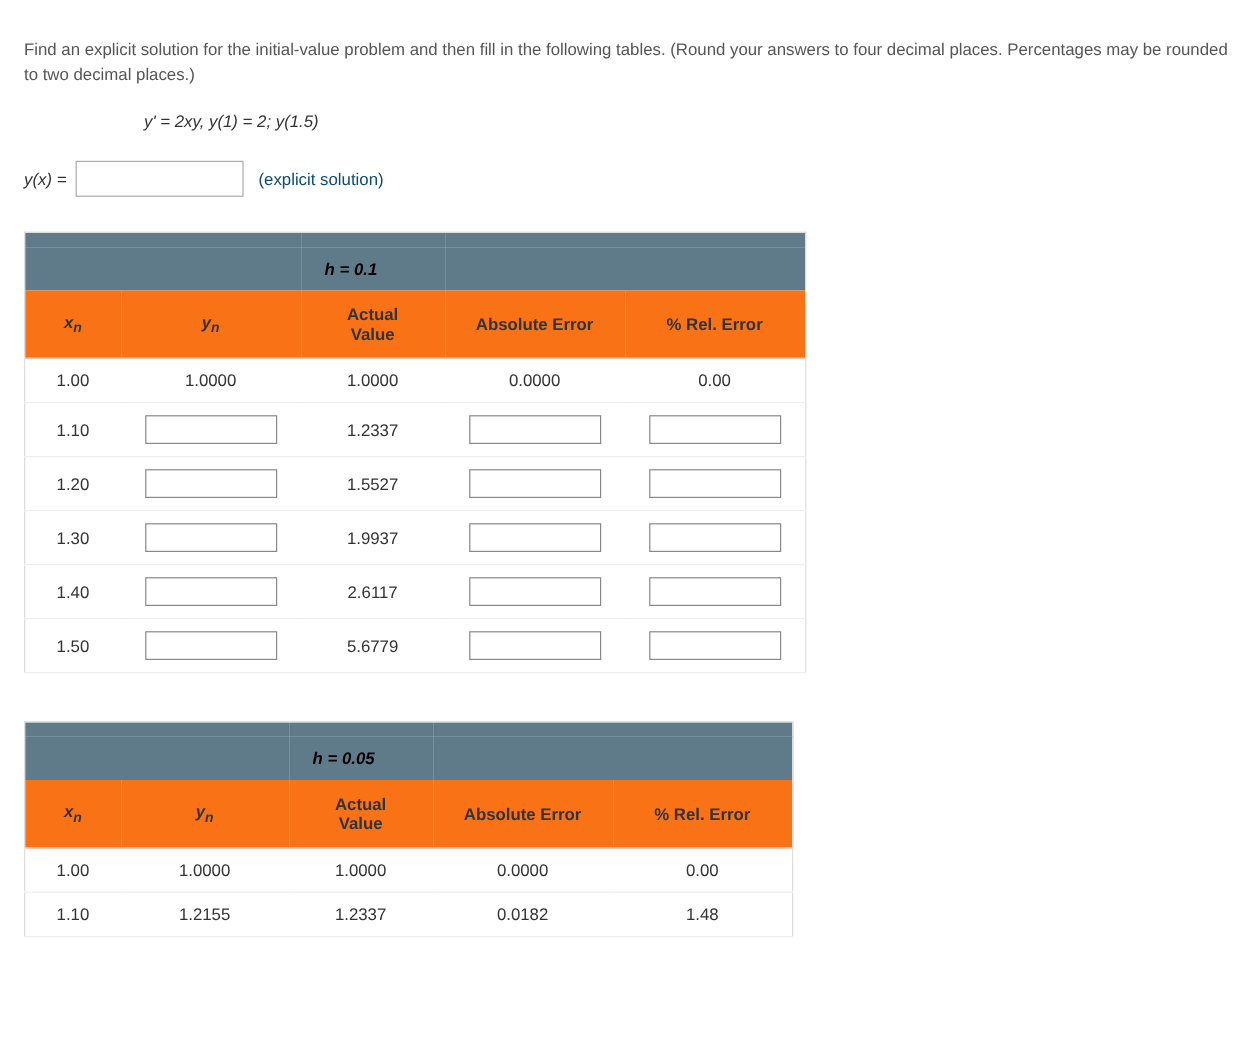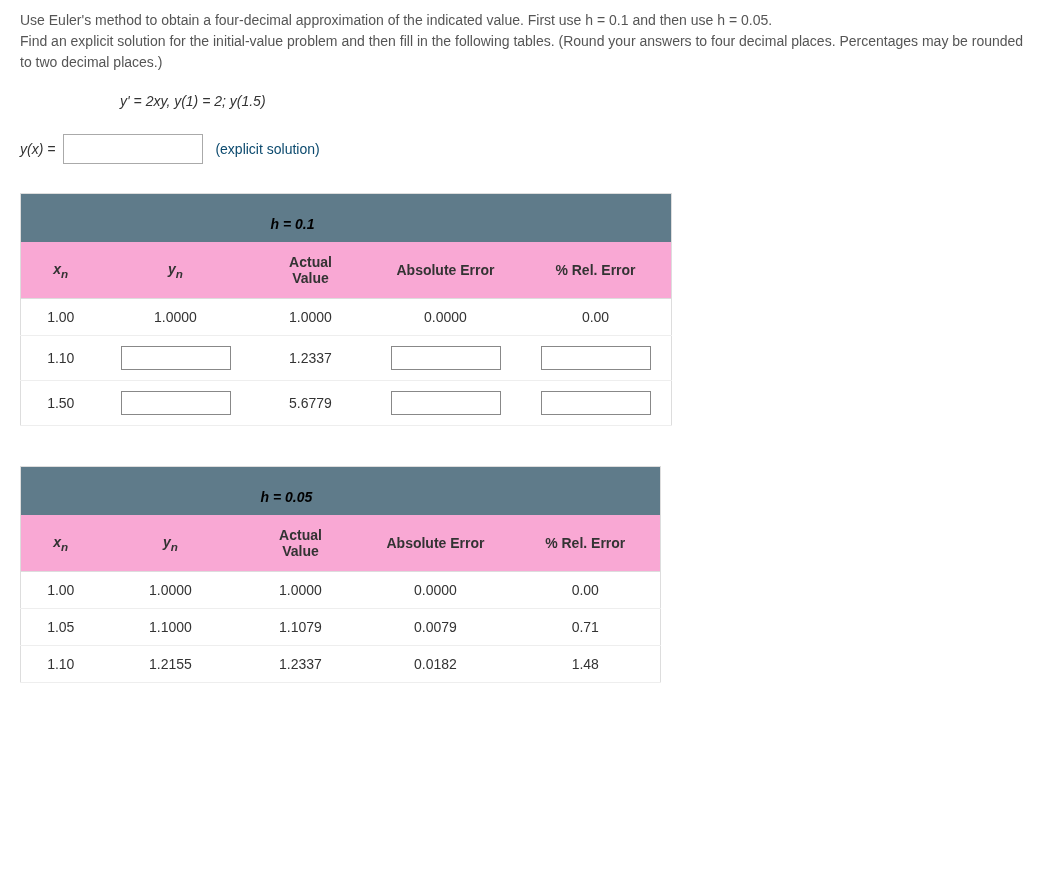--- a/index.html
+++ b/index.html
@@ -57,21 +57,21 @@
     .banner-row td {
       background: #5f7b8a;
       color: #000000;
       font-weight: bold;
       font-style: italic;
       text-align: left;
       padding: 10px 20px;
       border-bottom: none;
     }
     .header-row th {
-      background: #f9a8d4;
+      background: #f97316;
       color: #333;
       font-weight: bold;
       border-bottom: 1px solid #ddd;
       padding: 12px 20px;
     }
     .header-row .ital {
       font-style: italic;
     }
     .header-row sub {
       font-style: italic;
@@ -97,21 +97,21 @@
     .blank-top td {
       background: #5f7b8a;
       padding: 6px;
       border: none;
     }
   </style>
 </head>
 <body>
 
 <div class="instructions">
-  <span>Use Euler's method to obtain a four-decimal approximation of the indicated value. First use h = 0.1 and then use h = 0.05.</span><br>
+  <br>
   <span>Find an explicit solution for the initial-value problem and then fill in the following tables. (Round your answers to four decimal places. Percentages may be rounded to two decimal places.)</span>
 </div>
 
 <div class="equation">y' = 2xy,   y(1) = 2; y(1.5)</div>
 
 <div class="explicit-row">
   <span class="yx">y(x) =</span>
   <input type="text" class="explicit-input" value="" style="">
   <span class="explicit-label">(explicit solution)</span>
 </div>
@@ -145,20 +145,41 @@
         <td>0.00</td>
       </tr>
       <tr>
         <td>1.10</td>
         <td><input type="text" class="cell-input" style=""></td>
         <td>1.2337</td>
         <td><input type="text" class="cell-input" style=""></td>
         <td><input type="text" class="cell-input" style=""></td>
       </tr>
       <tr>
+        <td>1.20</td>
+        <td><input type="text" class="cell-input" style=""></td>
+        <td>1.5527</td>
+        <td><input type="text" class="cell-input" style=""></td>
+        <td><input type="text" class="cell-input" style=""></td>
+      </tr>
+      <tr>
+        <td>1.30</td>
+        <td><input type="text" class="cell-input" style=""></td>
+        <td>1.9937</td>
+        <td><input type="text" class="cell-input" style=""></td>
+        <td><input type="text" class="cell-input" style=""></td>
+      </tr>
+      <tr>
+        <td>1.40</td>
+        <td><input type="text" class="cell-input" style=""></td>
+        <td>2.6117</td>
+        <td><input type="text" class="cell-input" style=""></td>
+        <td><input type="text" class="cell-input" style=""></td>
+      </tr>
+      <tr>
         <td>1.50</td>
         <td><input type="text" class="cell-input" style=""></td>
         <td>5.6779</td>
         <td><input type="text" class="cell-input" style=""></td>
         <td><input type="text" class="cell-input" style=""></td>
       </tr>
     </tbody>
 </table>
 
 <table class="data-table">
@@ -183,27 +204,20 @@
   </tbody>
     <tbody id="t2body">
       <tr>
         <td>1.00</td>
         <td>1.0000</td>
         <td>1.0000</td>
         <td>0.0000</td>
         <td>0.00</td>
       </tr>
       <tr>
-        <td>1.05</td>
-        <td>1.1000</td>
-        <td>1.1079</td>
-        <td>0.0079</td>
-        <td>0.71</td>
-      </tr>
-      <tr>
         <td>1.10</td>
         <td>1.2155</td>
         <td>1.2337</td>
         <td>0.0182</td>
         <td>1.48</td>
       </tr>
     </tbody>
 </table>
 
 </body></html>

